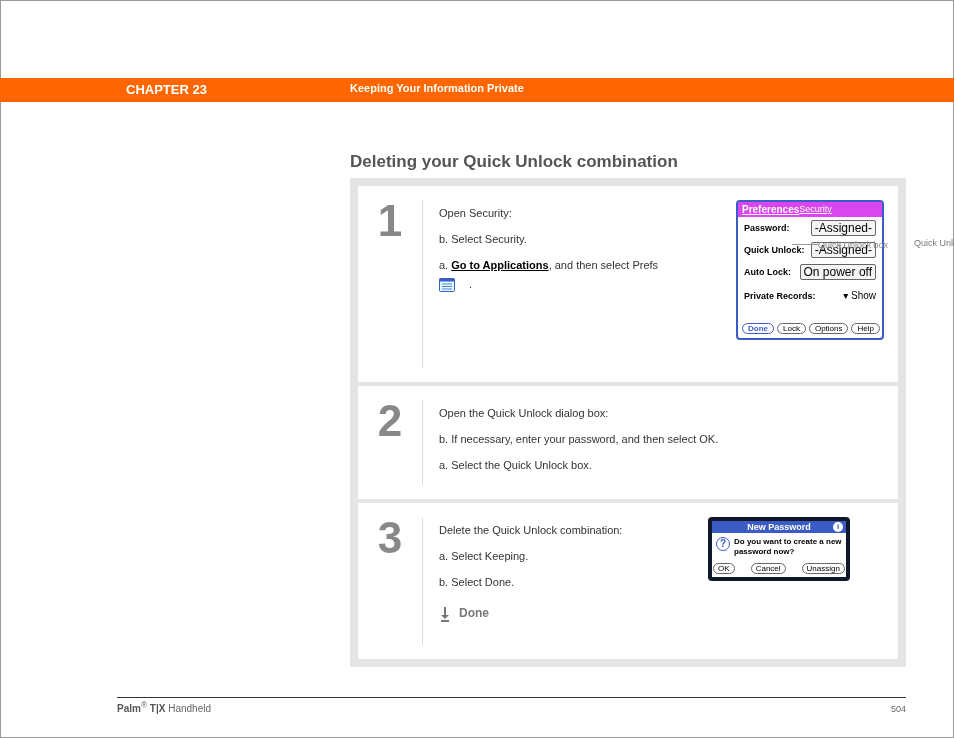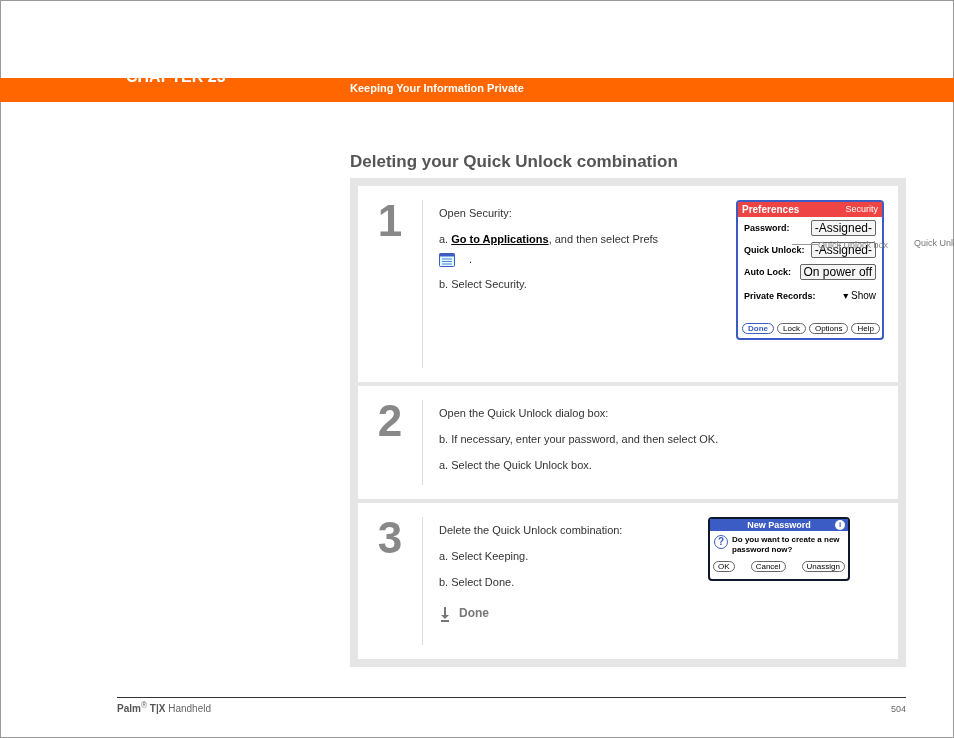--- a/index.html
+++ b/index.html
@@ -14,24 +14,24 @@
   .orange-band {
     position: absolute;
     top: 78px;
     left: 0;
     width: 100%;
     height: 24px;
     background: #ff6600;
   }
   .chapter-label {
     position: absolute;
-    top: 68px;
+    top: 82px;
     left: 126px;
     color: #fff;
-    font-size: 16px;
+    font-size: 13px;
     font-weight: bold;
   }
   .chapter-title {
     position: absolute;
     top: 82px;
     left: 350px;
     color: #fff;
     font-size: 11px;
     font-weight: bold;
   }
@@ -120,27 +120,28 @@
     top: 14px;
     width: 148px;
     height: 140px;
     border: 2px solid #3b5cc4;
     border-radius: 4px;
     background: #fff;
     font-family: Arial, sans-serif;
     font-size: 9px;
   }
   .palm1-title {
-    background: #ef4444;
+    background: #d946ef;
     color: #fff;
     font-weight: bold;
     padding: 2px 4px;
     font-size: 10px;
     display: flex;
-    justify-content: space-between;
+    justify-content: flex-start;
+    text-decoration: underline;
   }
   .palm1-title .right {
     color: #fff;
     font-weight: normal;
     font-size: 9px;
   }
   .palm1-row {
     display: flex;
     justify-content: space-between;
     align-items: center;
@@ -184,21 +185,21 @@
     font-size: 9px;
     color: #777;
   }
   
   .palm2 {
     position: absolute;
     right: 48px;
     top: 14px;
     width: 142px;
     height: 64px;
-    border: 2px solid #0f172a;
+    border: 4px solid #0f172a;
     border-radius: 4px;
     background: #fff;
     font-size: 8px;
   }
   .palm2-title {
     background: #3b5cc4;
     color: #fff;
     font-weight: bold;
     text-align: center;
     padding: 1px 0;
@@ -296,31 +297,31 @@
 
 <div class="section-title">Deleting your Quick Unlock combination</div>
 
 <div class="step-container">
 
   <div class="step" style="min-height:196px;">
     <div class="step-num">1</div>
     <div class="step-divider"></div>
     <div class="step-body" style="padding-right:230px;">
       <div class="intro">Open Security:</div>
+      <div class="sub">b.  Select Security.</div>
       <div class="sub">
         <span class="sub-letter">a.</span>
         <a class="link-bold">Go to Applications</a><span>, and then select Prefs </span><span class="prefs-icon"><svg viewBox="0 0 16 14">
               <rect x="0.5" y="0.5" width="15" height="13" rx="1" fill="#dff" stroke="#3b5cc4"></rect>
               <rect x="0.5" y="0.5" width="15" height="3" fill="#3b5cc4"></rect>
               <line x1="3" y1="6" x2="13" y2="6" stroke="#3b5cc4" stroke-width="0.8"></line>
               <line x1="3" y1="8.5" x2="13" y2="8.5" stroke="#3b5cc4" stroke-width="0.8"></line>
               <line x1="3" y1="11" x2="13" y2="11" stroke="#3b5cc4" stroke-width="0.8"></line>
             </svg></span><span>.</span>
       </div>
-      <div class="sub">b.  Select Security.</div>
     </div>
 
     <div class="palm1">
       <div class="palm1-title">
         <span>Preferences</span>
         <span class="right">Security</span>
       </div>
       <div class="palm1-row">
         <span class="palm1-label">Password:</span>
         <span class="palm1-box">-Assigned-</span>

